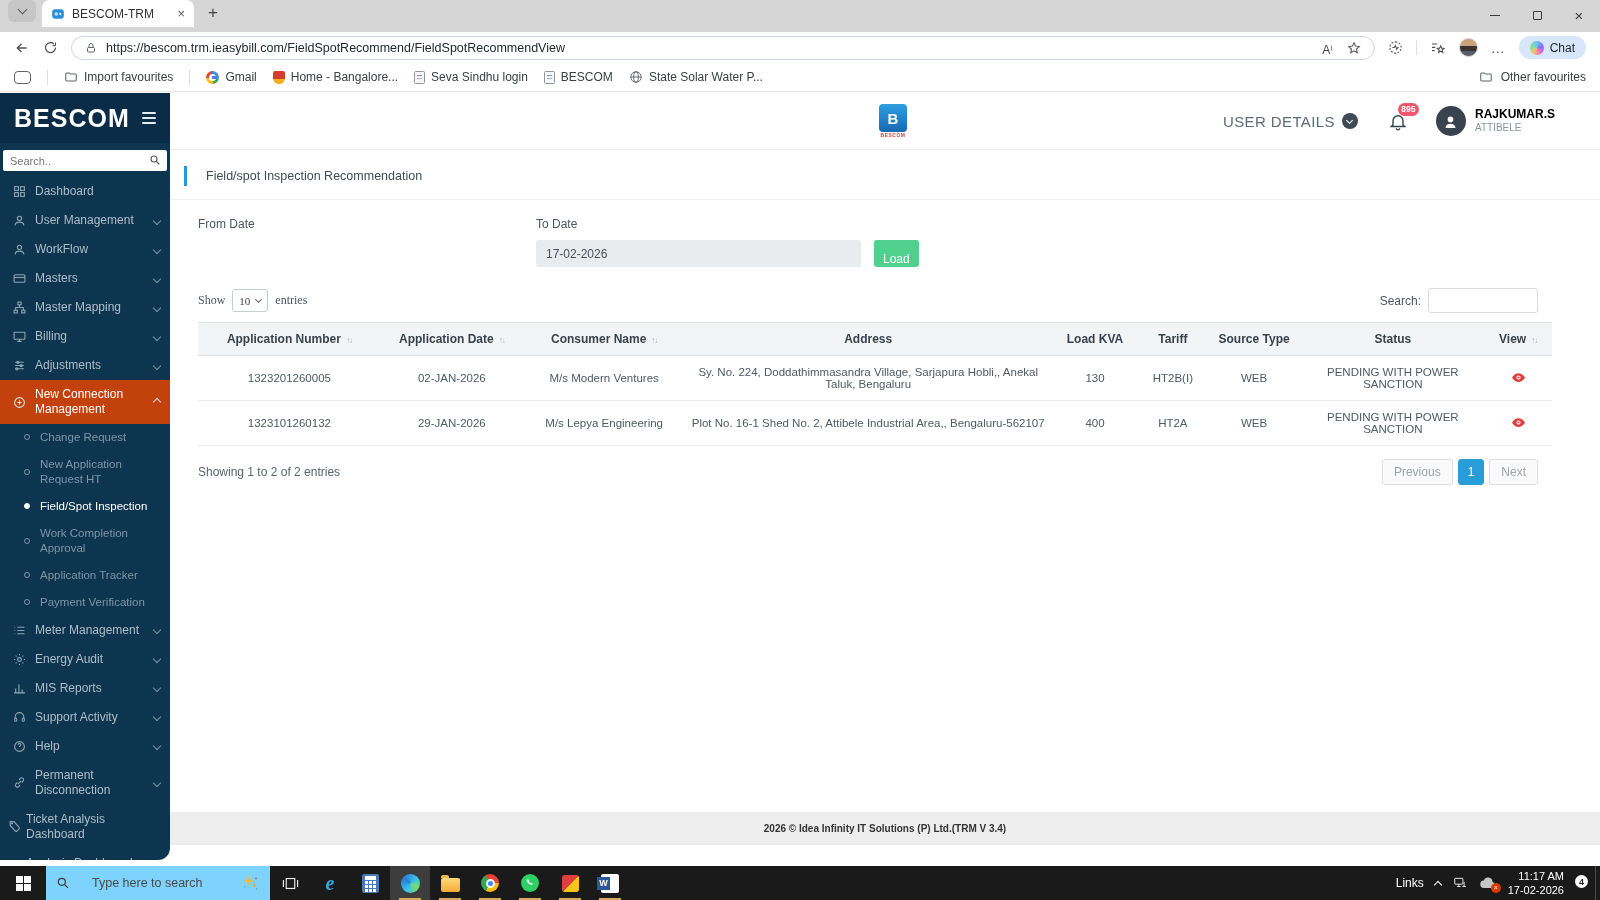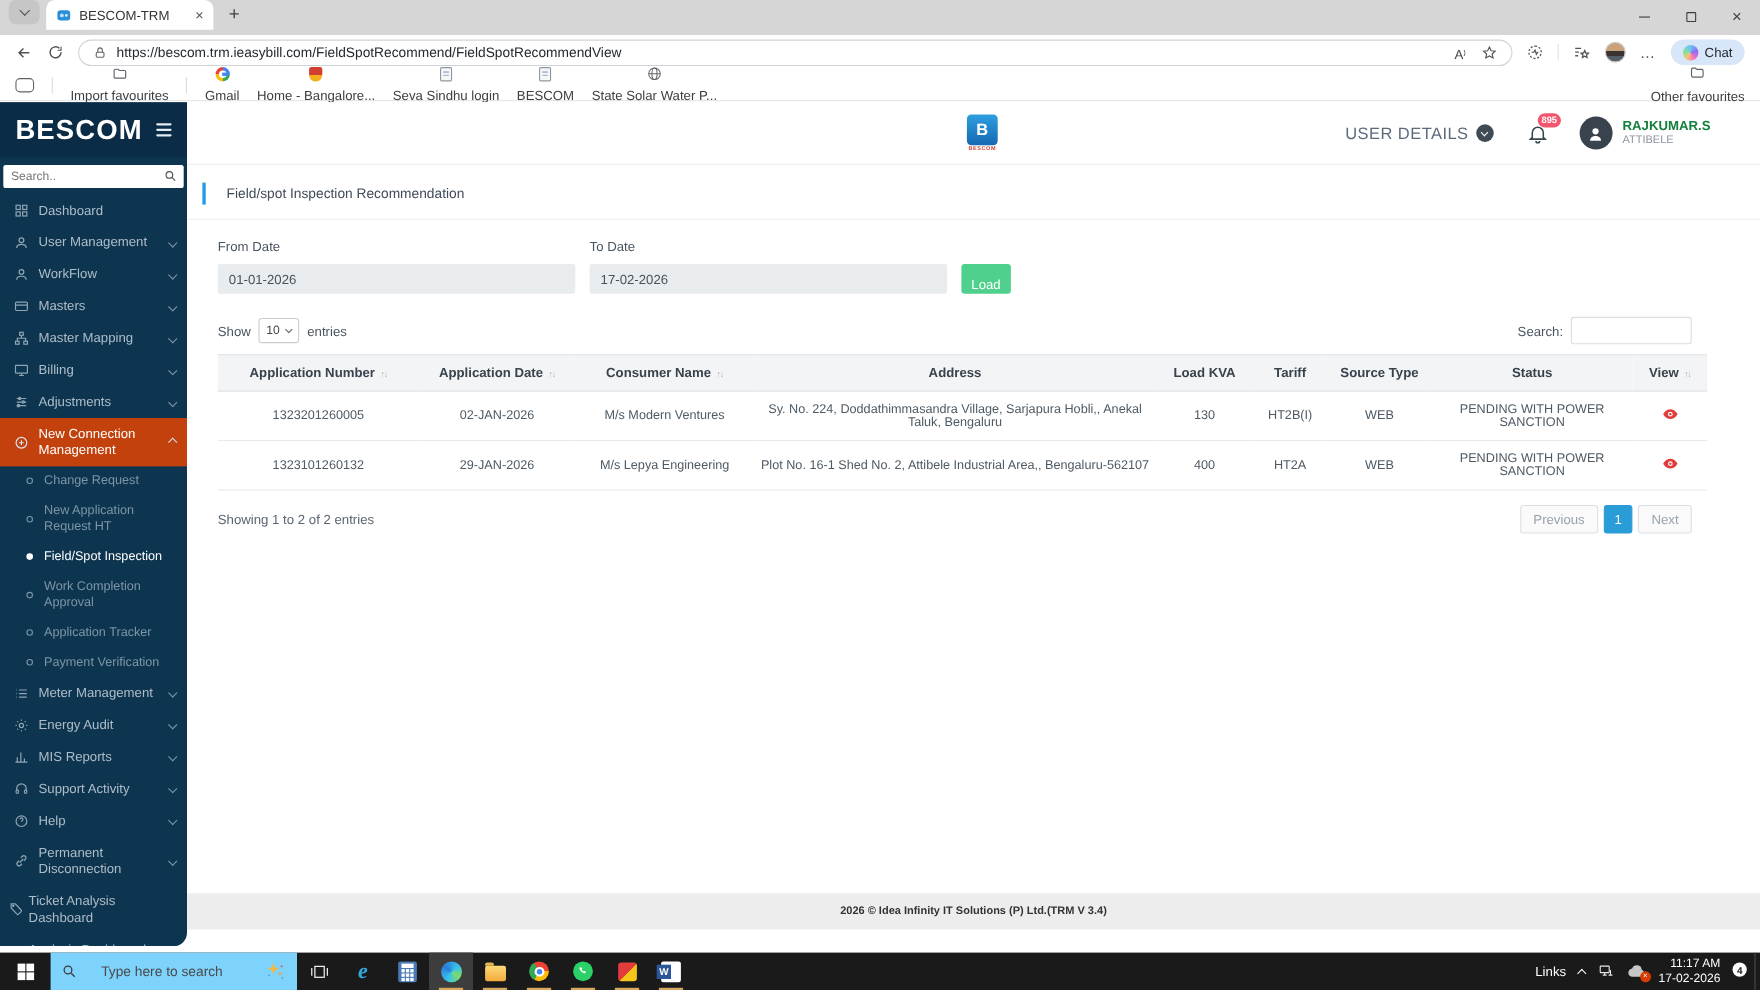--- a/index.html
+++ b/index.html
@@ -27,21 +27,21 @@
   .pill-right { margin-left:auto; display:flex; align-items:center; gap:14px; color:#555; }
   .read-aloud { font-size:12px; color:#444; }
   .addr-icons { display:flex; align-items:center; gap:13px; color:#555; }
   .addr-sep { width:1px; height:15px; background:#dcdfe3; }
   .mini-avatar { width:19px; height:19px; border-radius:50%; background:linear-gradient(180deg,#caa27a 0 42%,#3a3330 42% 72%,#555d66 72%); border:1px solid #ccc; }
   .dots { font-size:14px; color:#555; letter-spacing:1px; }
   .chat-pill { height:23px; background:#d7e6f8; border-radius:12px; display:flex; align-items:center; gap:6px; padding:0 11px; font-size:12px; color:#1f2328; }
   .copilot-dot { width:14px; height:14px; border-radius:50%; background:conic-gradient(#6cc3f5,#8a6cf5,#f56cc3,#f5c36c,#7de0a6,#6cc3f5); }
 
   .bookmarks { position:absolute; top:63px; left:0; right:0; height:29px; background:#fff; border-bottom:1px solid #e6e6e6; display:flex; align-items:center; padding:0 14px; gap:16px; font-size:12px; color:#3c4043; }
-  .bm { display:flex; align-items:center; gap:6px; white-space:nowrap;flex-direction:column; }
+  .bm { display:flex; align-items:center; gap:6px; white-space:nowrap; }
   .bm-sep { width:1px; height:15px; background:#dadce0; }
   .ws-icon { width:17px; height:13px; border:1.6px solid #5f6368; border-radius:4px; }
   .g-circle { width:13px; height:13px; border-radius:50%; background:conic-gradient(#4285f4 0 25%,#34a853 25% 50%,#fbbc05 50% 75%,#ea4335 75%); position:relative; }
   .g-circle::after { content:''; position:absolute; inset:3px; background:#fff; border-radius:50%; }
   .g-circle::before { content:''; position:absolute; right:1px; top:5px; width:6px; height:3px; background:#4285f4; z-index:1; }
   .crest { width:12px; height:13px; background:linear-gradient(180deg,#d23f31 0 58%,#f2b01e 58%); border-radius:2px 2px 45% 45%; }
   .page-ic { width:11px; height:13px; border:1px solid #9096a0; border-radius:1.5px; background:#f4f6f8; position:relative; }
   .page-ic::before { content:''; position:absolute; left:2px; right:2px; top:3px; height:1.5px; background:#7c96c9; box-shadow:0 3px 0 #aab2bd; }
   .bm-right { margin-left:auto; display:flex; align-items:center; gap:8px; }
 
@@ -75,35 +75,35 @@
   .logo-cap { font-size:5px; color:#d23f31; font-weight:bold; letter-spacing:.5px; }
   .company { font-size:15px; font-weight:bold; color:#2f363d; margin-left:8px; }
   .hdr-right { margin-left:auto; display:flex; align-items:center; }
   .user-details { display:flex; align-items:center; gap:7px; color:#5c6b7a; font-size:15px; letter-spacing:.4px; }
   .ud-circle { width:16px; height:16px; border-radius:50%; background:#3f4a55; display:flex; align-items:center; justify-content:center; }
   .ud-circle i { width:5px; height:5px; border-right:1.4px solid #fff; border-bottom:1.4px solid #fff; transform:rotate(45deg); margin-top:-2px; }
   .bell-wrap { position:relative; margin-left:30px; }
   .badge { position:absolute; top:-8px; right:-11px; background:#f2556e; color:#fff; font-size:8.5px; font-weight:bold; padding:1.5px 3.5px; border-radius:8px; }
   .avatar { width:30px; height:30px; border-radius:50%; background:#39434e; display:flex; align-items:center; justify-content:center; margin-left:28px; }
   .hdr-name { margin-left:9px; line-height:1.25; }
-  .hdr-name .nm { font-size:12px; font-weight:bold; color:#15803d; }
+  .hdr-name .nm { font-size:12px; font-weight:bold; color:#000000; }
   .hdr-name .loc { font-size:10px; color:#8a949e; }
 
   .title-row { display:flex; align-items:center; gap:19px; padding:16px 0 13px 14px; border-bottom:1px solid #edf0f2; }
   .title-accent { width:3px; height:20px; background:#2499e3; }
   .page-title { font-size:12.5px; color:#3f4b57; }
 
   .filter-row { display:flex; gap:13px; padding:17px 48px 0 28px; }
   .field { width:325px; }
   .field label { display:block; font-size:12px; color:#4a5560; margin-bottom:9px; }
   .field input { width:100%; height:27px; background:#e9ecef; border:none; border-radius:2px; padding:0 10px; font-size:12px; color:#49525a; font-family:"Liberation Sans",sans-serif; }
   .load-btn { align-self:flex-end; height:27px; min-width:39px; background:#4fd18d; color:#fff; border:none; border-radius:3px; font-size:12px; padding:12px 9px; cursor:pointer; font-family:"Liberation Sans",sans-serif; }
 
   .controls-row { display:flex; align-items:center; justify-content:space-between; margin:21px 62px 0 28px; font-size:12px; color:#4a5560; }
-  .show-group { display:flex; align-items:center; gap:7px; }
+  .show-group { display:flex; align-items:center; gap:7px;font-family:Liberation Serif, serif; }
   .size-select { display:inline-flex; align-items:center; gap:6px; border:1px solid #c8cdd2; border-radius:3px; height:23px; padding:0 6px; font-size:11px; color:#444; }
   .size-select i { width:5px; height:5px; border-right:1.3px solid #666; border-bottom:1.3px solid #666; transform:rotate(45deg); margin-top:-2px; }
   .search-group { display:flex; align-items:center; gap:7px; }
   .search-group input { width:110px; height:25px; border:1px solid #d9dde1; border-radius:3px; padding:0 6px; font-size:12px; font-family:"Liberation Sans",sans-serif; }
 
   table.dt { width:calc(100% - 76px); margin:9px 48px 0 28px; border-collapse:collapse; }
   .dt thead th { background:#f3f4f5; border-top:1px solid #dfe1e3; border-bottom:1px solid #dfe1e3; padding:9px 4px; font-size:12px; font-weight:600; color:#39434d; text-align:center; white-space:nowrap; }
   .sort { font-size:8px; color:#a9b1b9; margin-left:5px; letter-spacing:-1px; }
   .dt tbody td { padding:10px 4px; font-size:11.5px; color:#4e5a64; text-align:center; border-bottom:1px solid #e9eaec; }
   .eye { display:inline-block; }
@@ -474,21 +474,20 @@
       </div>
 
       <div class="title-row">
         <span class="title-accent"></span>
         <span class="page-title">Field/spot Inspection Recommendation</span>
       </div>
 
       <div class="filter-row">
         <div class="field">
           <label>From Date</label>
-          <input type="text" value="01-01-2026" style="">
         </div>
         <div class="field">
           <label>To Date</label>
           <input type="text" value="17-02-2026" style="">
         </div>
         <button class="load-btn">Load</button>
       </div>
 
       <div class="controls-row">
         <span class="show-group">

